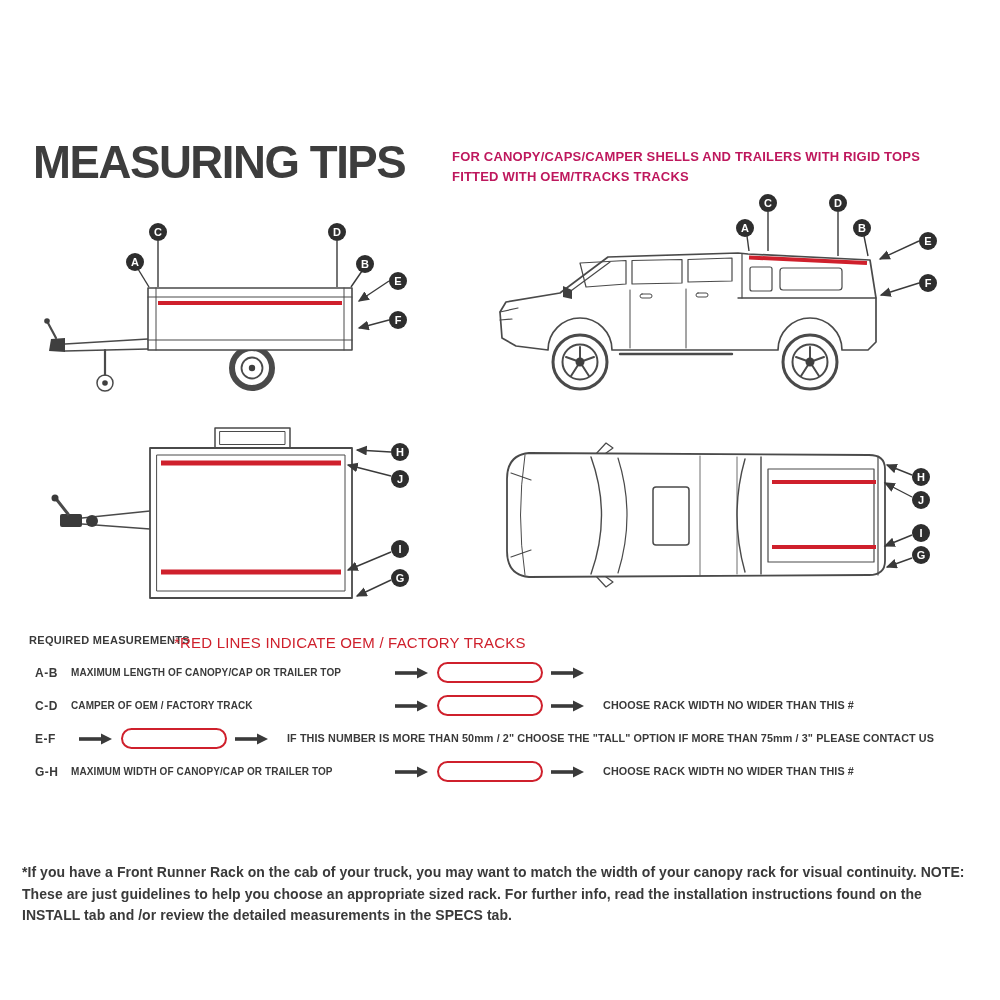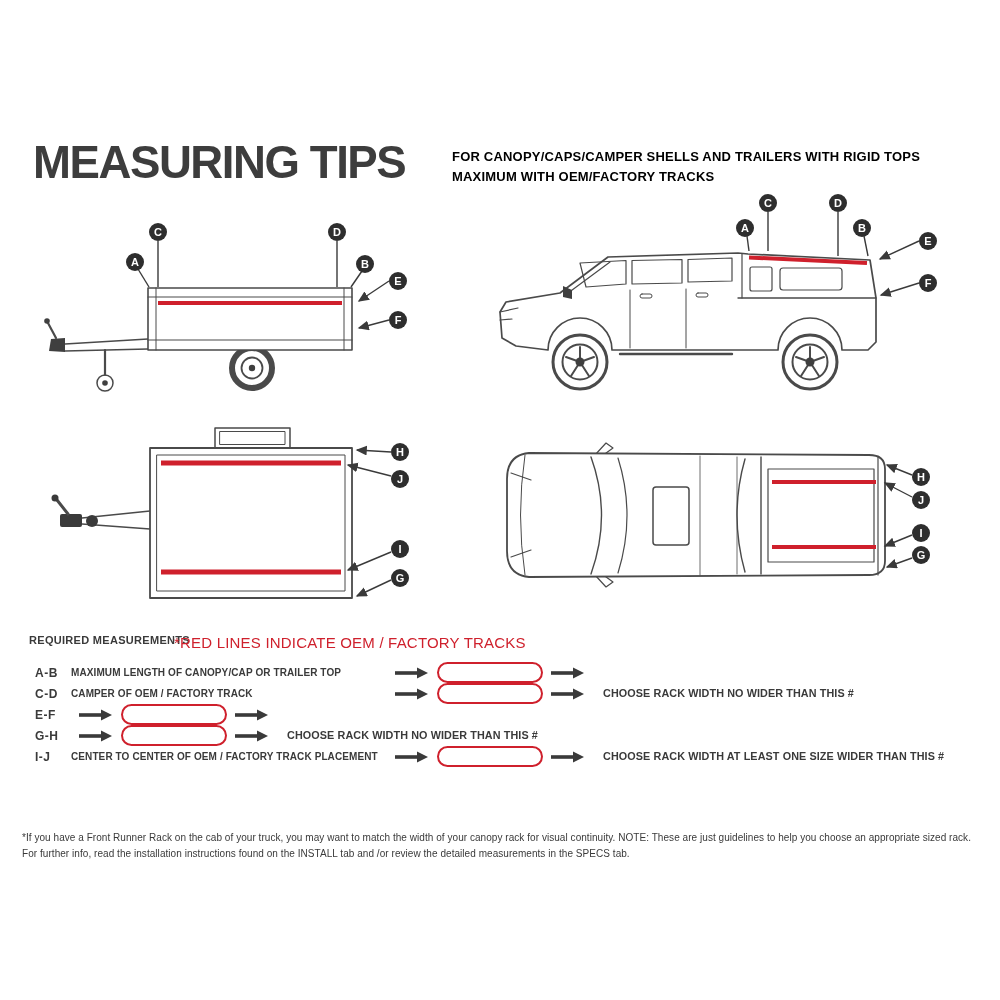--- a/index.html
+++ b/index.html
@@ -4,53 +4,53 @@
 <style>
   * { margin:0; padding:0; box-sizing:border-box; }
   html,body { background:#ffffff; }
   body { font-family:"Liberation Sans", sans-serif; color:#3a3a3a; }
   .page { position:relative; width:1000px; height:1000px; background:#fff; overflow:hidden; }
 
   .title { position:absolute; left:33px; top:134px; font-size:47px; font-weight:bold;
            letter-spacing:-1.5px; color:#3d3d3d; white-space:nowrap;
            transform:scaleX(0.97); transform-origin:left top; }
   .subtitle { position:absolute; left:452px; top:147px; font-size:13px; font-weight:bold;
-              line-height:1.55; letter-spacing:0.2px; color:#000000; }
+              line-height:1.55; letter-spacing:0.2px; color:#be185d; }
 
   svg.diagram { position:absolute; }
   .stroke { fill:none; stroke:#4a4a4a; stroke-width:1.5; stroke-linejoin:round; stroke-linecap:round; }
   .leader { stroke:#3a3a3a; stroke-width:1.4; fill:none; }
   .redline { stroke:#cf202c; stroke-linecap:butt; }
   .co-circle { fill:#2e2e2e; }
   .co-text { fill:#ffffff; font-size:11px; font-weight:bold; text-anchor:middle;
              font-family:"Liberation Sans", sans-serif; }
 
   .meas-header { position:absolute; left:29px; top:634px; font-size:11px; font-weight:bold; letter-spacing:0.3px; }
   .red-note    { position:absolute; left:174px; top:634px; font-size:15px; font-weight:normal; color:#cf202c; letter-spacing:0.2px; }
 
-  .rows { position:absolute; left:35px; top:662px; width:942px; display:flex; flex-direction:column; }
+  .rows { position:absolute; left:35px; top:662px; width:942px; display:flex; flex-direction:column; gap:12px; }
   .m-row { display:flex; align-items:center; }
   .m-id   { width:36px; font-size:12px; font-weight:bold; letter-spacing:0.5px; flex:none; }
   .m-desc { width:316px; font-size:10px; font-weight:bold; line-height:1.35; letter-spacing:0.1px; padding-right:6px; flex:none; }
   .m-arrow { flex:none; margin:0 7px; display:block; }
   .m-oval { width:106px; height:21px; border:2.5px solid #cf202c; border-radius:11px; flex:none; background:#fff; }
   .m-result { flex:1; font-size:10.8px; font-weight:bold; line-height:1.4; padding-left:10px; letter-spacing:0.1px; }
 
-  .footnote { position:absolute; left:22px; top:830px; width:952px; font-size:10px;
-              font-weight:normal; line-height:1.55; letter-spacing:0.05px; }
+  .footnote { position:absolute; left:22px; top:862px; width:952px; font-size:14px;
+              font-weight:bold; line-height:1.55; letter-spacing:0.05px; }
 </style>
 </head>
 <body>
 
 <div class="page">
 
   <h1 class="title">MEASURING TIPS</h1>
   <div class="subtitle">
     <div>FOR CANOPY/CAPS/CAMPER SHELLS AND TRAILERS WITH RIGID TOPS</div>
-    <div>MAXIMUM WITH OEM/FACTORY TRACKS</div>
+    <div>FITTED WITH OEM/TRACKS TRACKS</div>
   </div>
 
   <svg class="diagram" style="left:25px;top:218px" width="420" height="200" viewBox="0 0 420 200">
     <defs>
       <marker id="ah1" markerWidth="9" markerHeight="8" refX="7" refY="3.5" orient="auto">
         <path d="M0,0 L8,3.5 L0,7 Z" fill="#3a3a3a"></path>
       </marker>
     </defs>
     <g class="stroke">
       <line x1="123" y1="121" x2="40" y2="126"></line>
@@ -310,48 +310,36 @@
       <div class="m-id">E-F</div>
       <svg class="m-arrow" width="36" height="14" viewBox="0 0 36 14">
           <line x1="1" y1="7" x2="24" y2="7" stroke="#3a3a3a" stroke-width="3.6"></line>
           <polygon points="23,1.5 34,7 23,12.5" fill="#3a3a3a"></polygon>
         </svg>
       <div class="m-oval"></div>
       <svg class="m-arrow" width="36" height="14" viewBox="0 0 36 14">
           <line x1="1" y1="7" x2="24" y2="7" stroke="#3a3a3a" stroke-width="3.6"></line>
           <polygon points="23,1.5 34,7 23,12.5" fill="#3a3a3a"></polygon>
         </svg>
+      <div class="m-result">IF THIS NUMBER IS MORE THAN 50mm / 2" CHOOSE THE "TALL" OPTION IF MORE THAN 75mm / 3" PLEASE CONTACT US</div>
     </div>
 
     <div class="m-row">
       <div class="m-id">G-H</div>
+      <div class="m-desc">MAXIMUM  WIDTH OF CANOPY/CAP OR TRAILER TOP</div>
       <svg class="m-arrow" width="36" height="14" viewBox="0 0 36 14">
           <line x1="1" y1="7" x2="24" y2="7" stroke="#3a3a3a" stroke-width="3.6"></line>
           <polygon points="23,1.5 34,7 23,12.5" fill="#3a3a3a"></polygon>
         </svg>
       <div class="m-oval"></div>
       <svg class="m-arrow" width="36" height="14" viewBox="0 0 36 14">
           <line x1="1" y1="7" x2="24" y2="7" stroke="#3a3a3a" stroke-width="3.6"></line>
           <polygon points="23,1.5 34,7 23,12.5" fill="#3a3a3a"></polygon>
         </svg>
       <div class="m-result">CHOOSE RACK WIDTH NO WIDER THAN THIS #</div>
     </div>
 
-    <div class="m-row">
-      <div class="m-id">I-J</div>
-      <div class="m-desc">CENTER TO CENTER OF OEM / FACTORY TRACK PLACEMENT</div>
-      <svg class="m-arrow" width="36" height="14" viewBox="0 0 36 14">
-          <line x1="1" y1="7" x2="24" y2="7" stroke="#3a3a3a" stroke-width="3.6"></line>
-          <polygon points="23,1.5 34,7 23,12.5" fill="#3a3a3a"></polygon>
-        </svg>
-      <div class="m-oval"></div>
-      <svg class="m-arrow" width="36" height="14" viewBox="0 0 36 14">
-          <line x1="1" y1="7" x2="24" y2="7" stroke="#3a3a3a" stroke-width="3.6"></line>
-          <polygon points="23,1.5 34,7 23,12.5" fill="#3a3a3a"></polygon>
-        </svg>
-      <div class="m-result">CHOOSE RACK WIDTH AT LEAST ONE SIZE WIDER THAN THIS #</div>
-    </div>
 
   </div>
 
   <div class="footnote">*If you have a Front Runner Rack on the cab of your truck, you may want to match the width of your canopy rack for visual continuity. NOTE: These are just guidelines to help you choose an appropriate sized rack. For further info, read the installation instructions found on the INSTALL tab and /or review the detailed measurements in the SPECS tab.</div>
 
 </div>
 
 </body></html>

